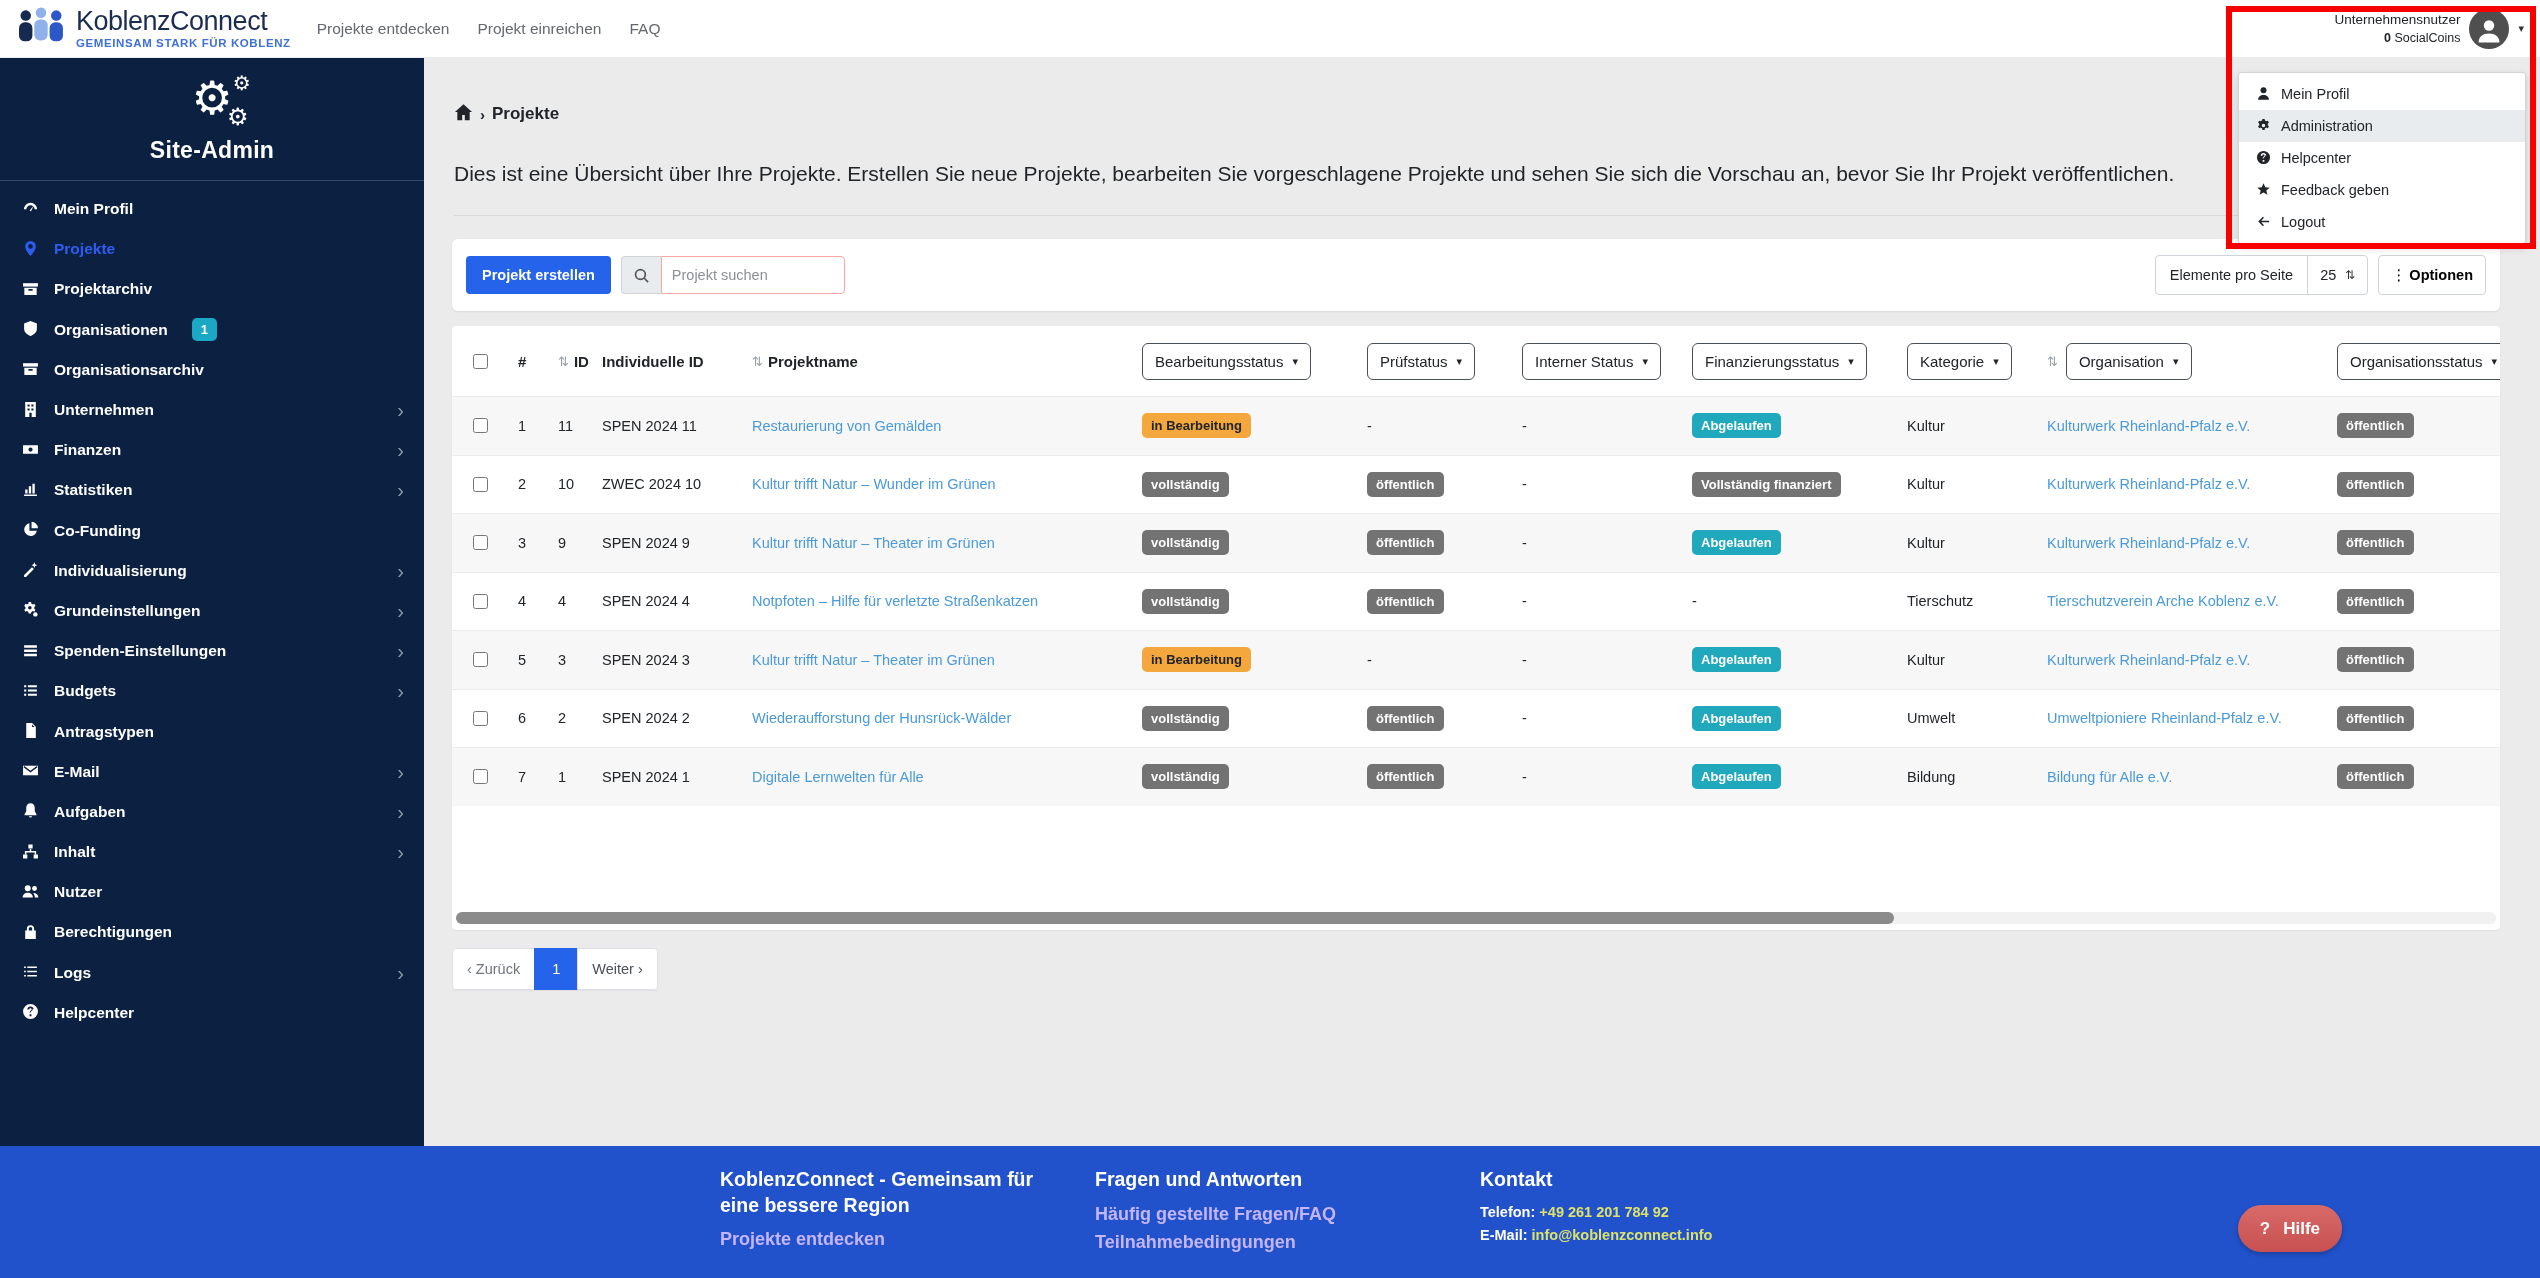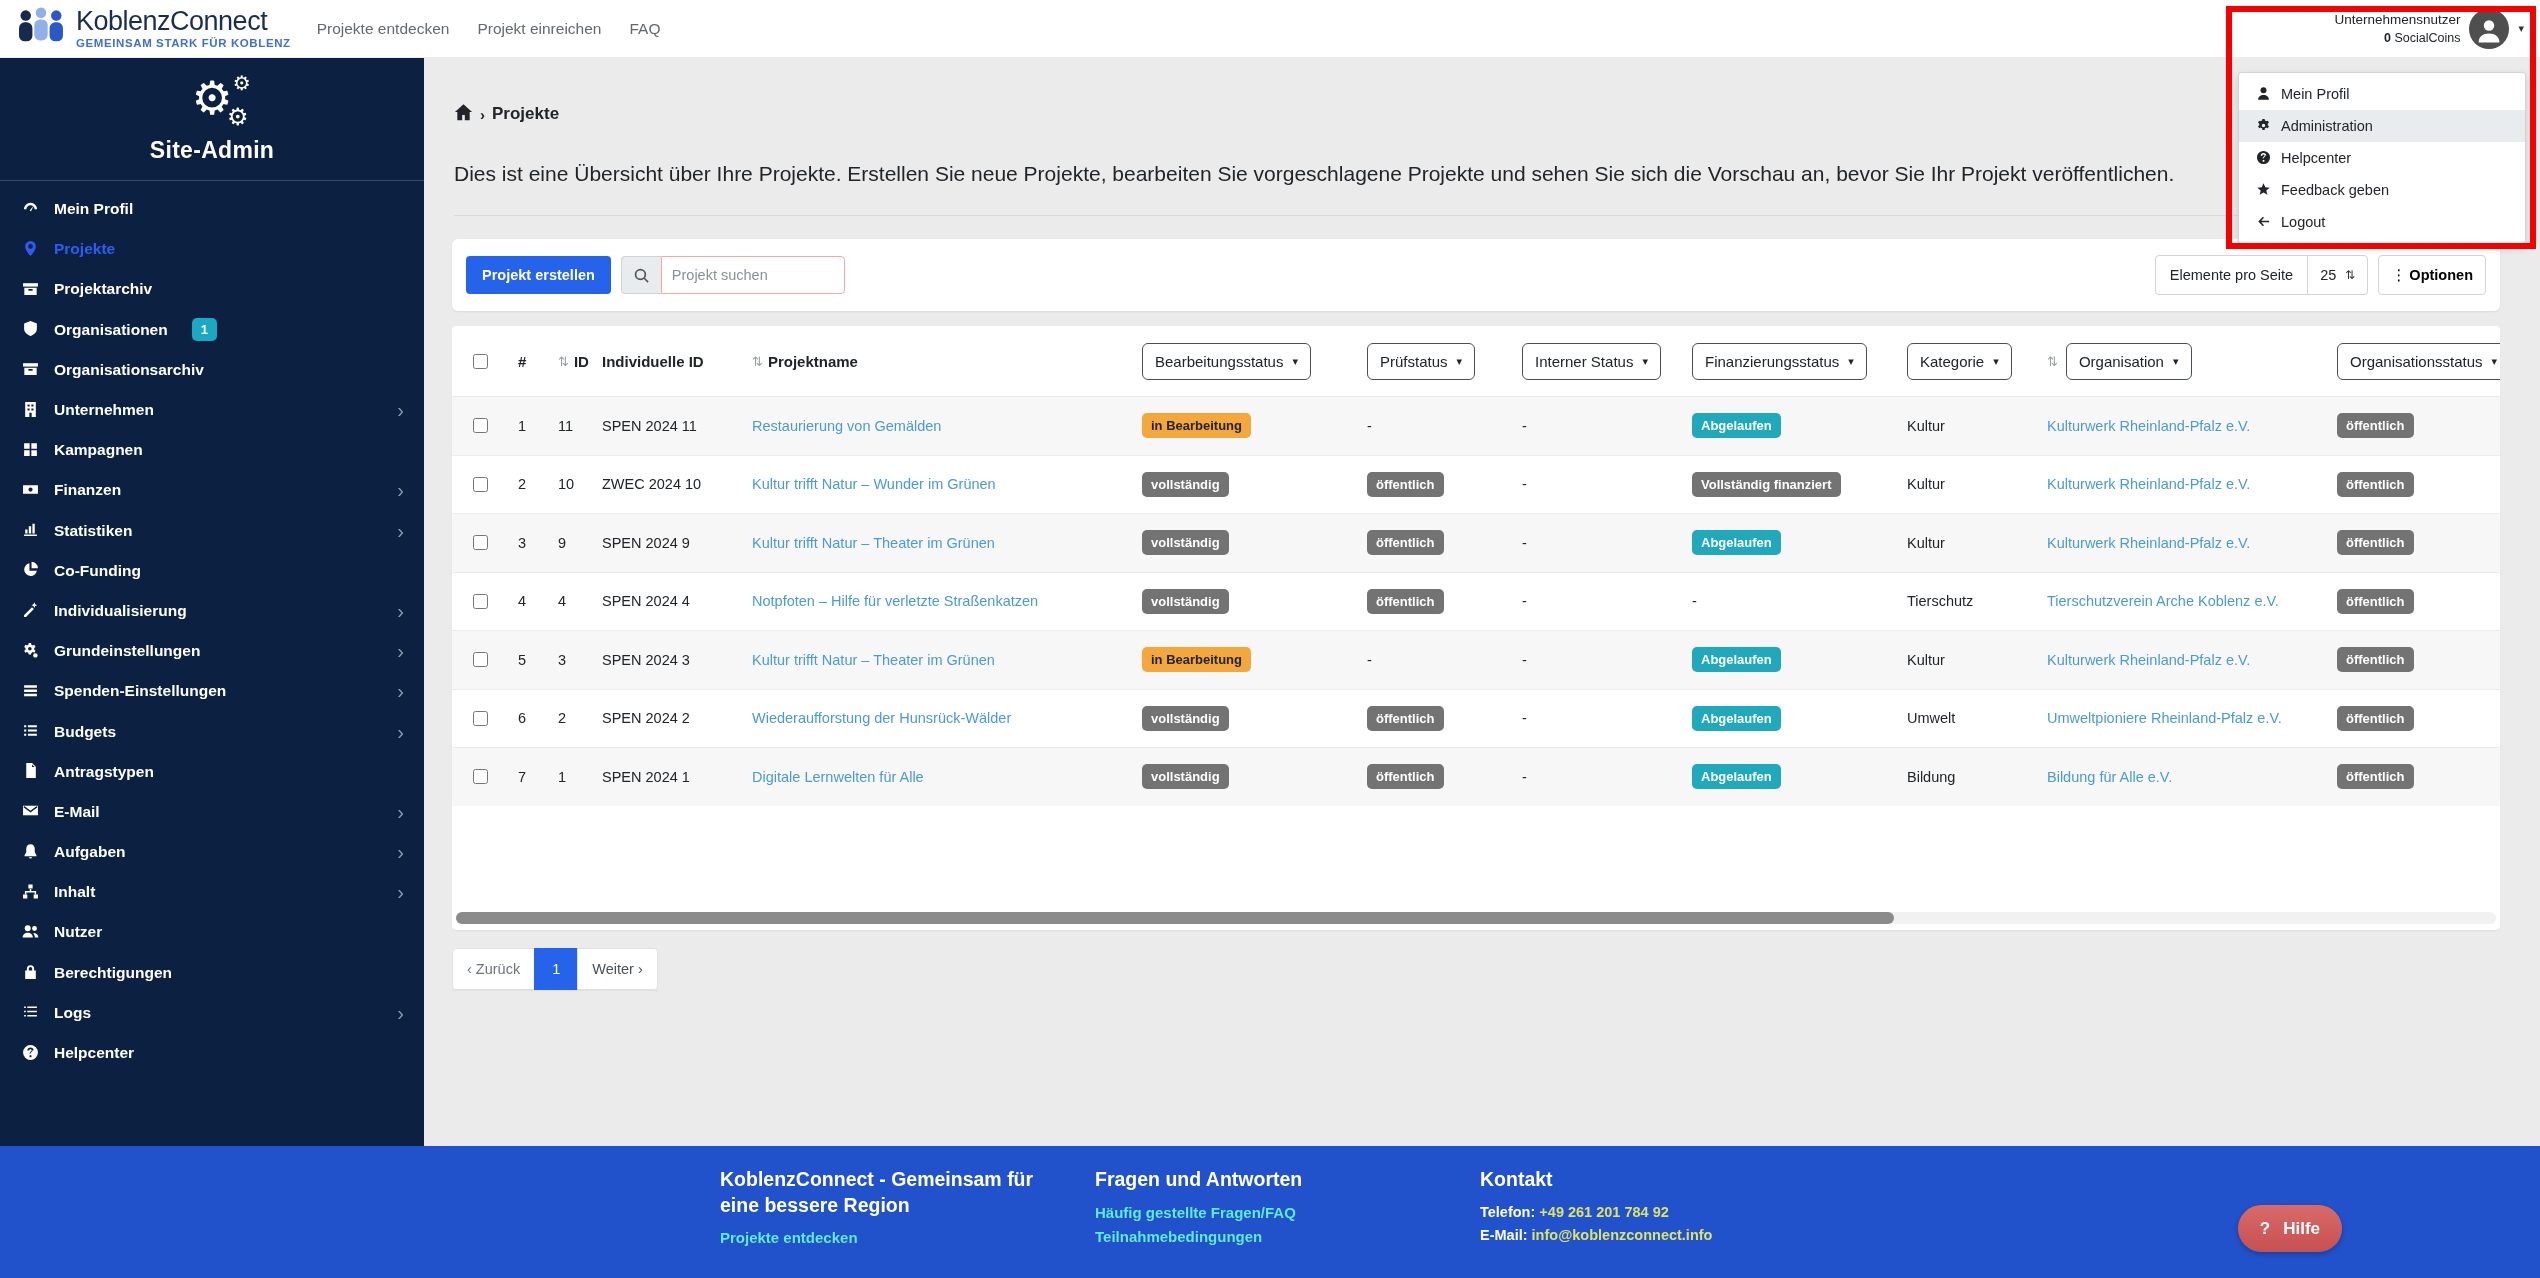--- a/index.html
+++ b/index.html
@@ -97,21 +97,21 @@
   .pg:first-child{border-radius:4px 0 0 4px;margin-left:0;}
   .pg:last-child{border-radius:0 4px 4px 0;color:#495057;}
   .pg.active{background:#2563eb;border-color:#2563eb;color:#fff;padding:0 17px;}
   
   .ftr{position:absolute;left:0;right:0;bottom:0;height:132px;background:#2152cb;color:#fff;}
   .fcol{position:absolute;top:21px;}
   .f1{left:720px;width:330px;}
   .f2{left:1095px;}
   .f3{left:1480px;}
   .ftitle{font-size:19.5px;font-weight:700;line-height:1.32;}
-  .flink{display:block;color:#5eead4;font-size:15px;font-weight:700;margin-top:11px;cursor:pointer;text-decoration:none;}
+  .flink{display:block;color:#c4b5fd;font-size:18px;font-weight:700;margin-top:11px;cursor:pointer;text-decoration:none;}
   .fline{font-size:14.5px;font-weight:700;margin-top:11px;}
   .fline a{color:#dde269;text-decoration:none;cursor:pointer;}
   .help-btn{position:absolute;right:198px;top:59px;height:47px;border-radius:24px;padding:0 22px;
             background:linear-gradient(#d96a6a,#c75050);display:flex;align-items:center;gap:13px;
             font-size:17px;font-weight:700;color:#fff;cursor:pointer;box-shadow:0 2px 5px rgba(0,0,0,.25);}
   
   .ddown{position:absolute;left:2238px;top:72px;width:288px;background:#fff;border:1px solid #d3d3d3;
          border-radius:3px;box-shadow:0 4px 10px rgba(0,0,0,.14);z-index:40;padding:5px 0;box-sizing:border-box;}
   .dd-item{display:flex;align-items:center;gap:9px;height:32px;padding:0 15px;font-size:14.5px;color:#212529;cursor:pointer;}
   .dd-item.active{background:#e9ecef;}
@@ -216,26 +216,20 @@
         </div>
         <div class="side-item">
           <span class="ic"><svg viewBox="0 0 16 16" fill="currentColor">
               <path fill-rule="evenodd" d="M3 1h10v14H3zm2.2 2.2h2v2h-2zm3.6 0h2v2h-2zM5.2 7h2v2h-2zm3.6 0h2v2h-2zm-1.9 4h2.2v4H6.9z"></path>
             </svg></span>
           <span>Unternehmen</span>
           <span class="chev">›</span>
         </div>
         <div class="side-item">
           <span class="ic"><svg viewBox="0 0 16 16" fill="currentColor">
-              <path d="M2 2h5.2v5.2H2zm6.8 0H14v5.2H8.8zM2 8.8h5.2V14H2zm6.8 0H14V14H8.8z"></path>
-            </svg></span>
-          <span>Kampagnen</span>
-        </div>
-        <div class="side-item">
-          <span class="ic"><svg viewBox="0 0 16 16" fill="currentColor">
               <path fill-rule="evenodd" d="M1 4h14v8H1zm7 2a2 2 0 1 0 0 4 2 2 0 0 0 0-4z"></path>
             </svg></span>
           <span>Finanzen</span>
           <span class="chev">›</span>
         </div>
         <div class="side-item">
           <span class="ic"><svg viewBox="0 0 16 16" fill="currentColor">
               <path d="M2 12.6h12V14H2zM3 8h2.2v3.8H3zm3.4-3h2.2v6.8H6.4zm3.4-2.4H12v9.2H9.8z"></path>
             </svg></span>
           <span>Statistiken</span>

